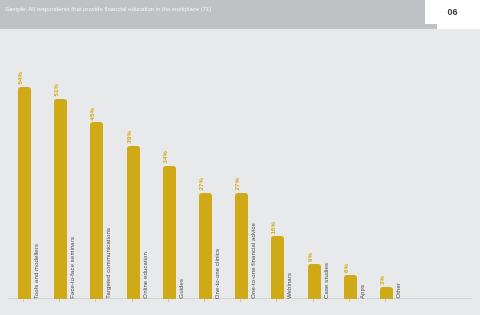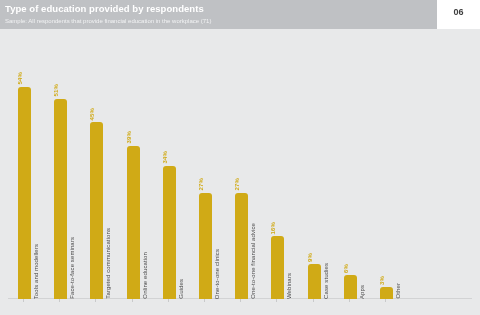--- a/index.html
+++ b/index.html
@@ -38,21 +38,21 @@
     font-size: 6px;
     color: #f2f3f4;
     line-height: 9px;
     margin-top: 2px;
     white-space: nowrap;
   }
   .badge {
     position: absolute;
     right: 0;
     top: 0;
-    width: 43px;
+    width: 55px;
     height: 24px;
     background: #ffffff;
     color: #3d3d3d;
     font-size: 9px;
     font-weight: bold;
     display: flex;
     align-items: center;
     justify-content: center;
   }
 
@@ -126,21 +126,20 @@
     left: 7px;
     width: 1px;
     height: 3px;
     background: #c9cacb;
   }
 </style>
 </head>
 <body>
 
 <div class="header">
-  <div class="header-title">Type of education provided by respondents</div>
   <div class="header-sub">Sample: All respondents that provide financial education in the workplace (71)</div>
 </div>
 <div class="badge">06</div>
 
 <div class="plot">
   <div class="axis-line"></div>
   <div class="bars" id="bars">
       <div class="tick" style="left: 15px;"></div>
       <div class="bar-slot" style="left: 8px; height: 236px;">
         <div class="bar-col" style="height: 212px; background: rgb(208, 170, 22);"></div>

